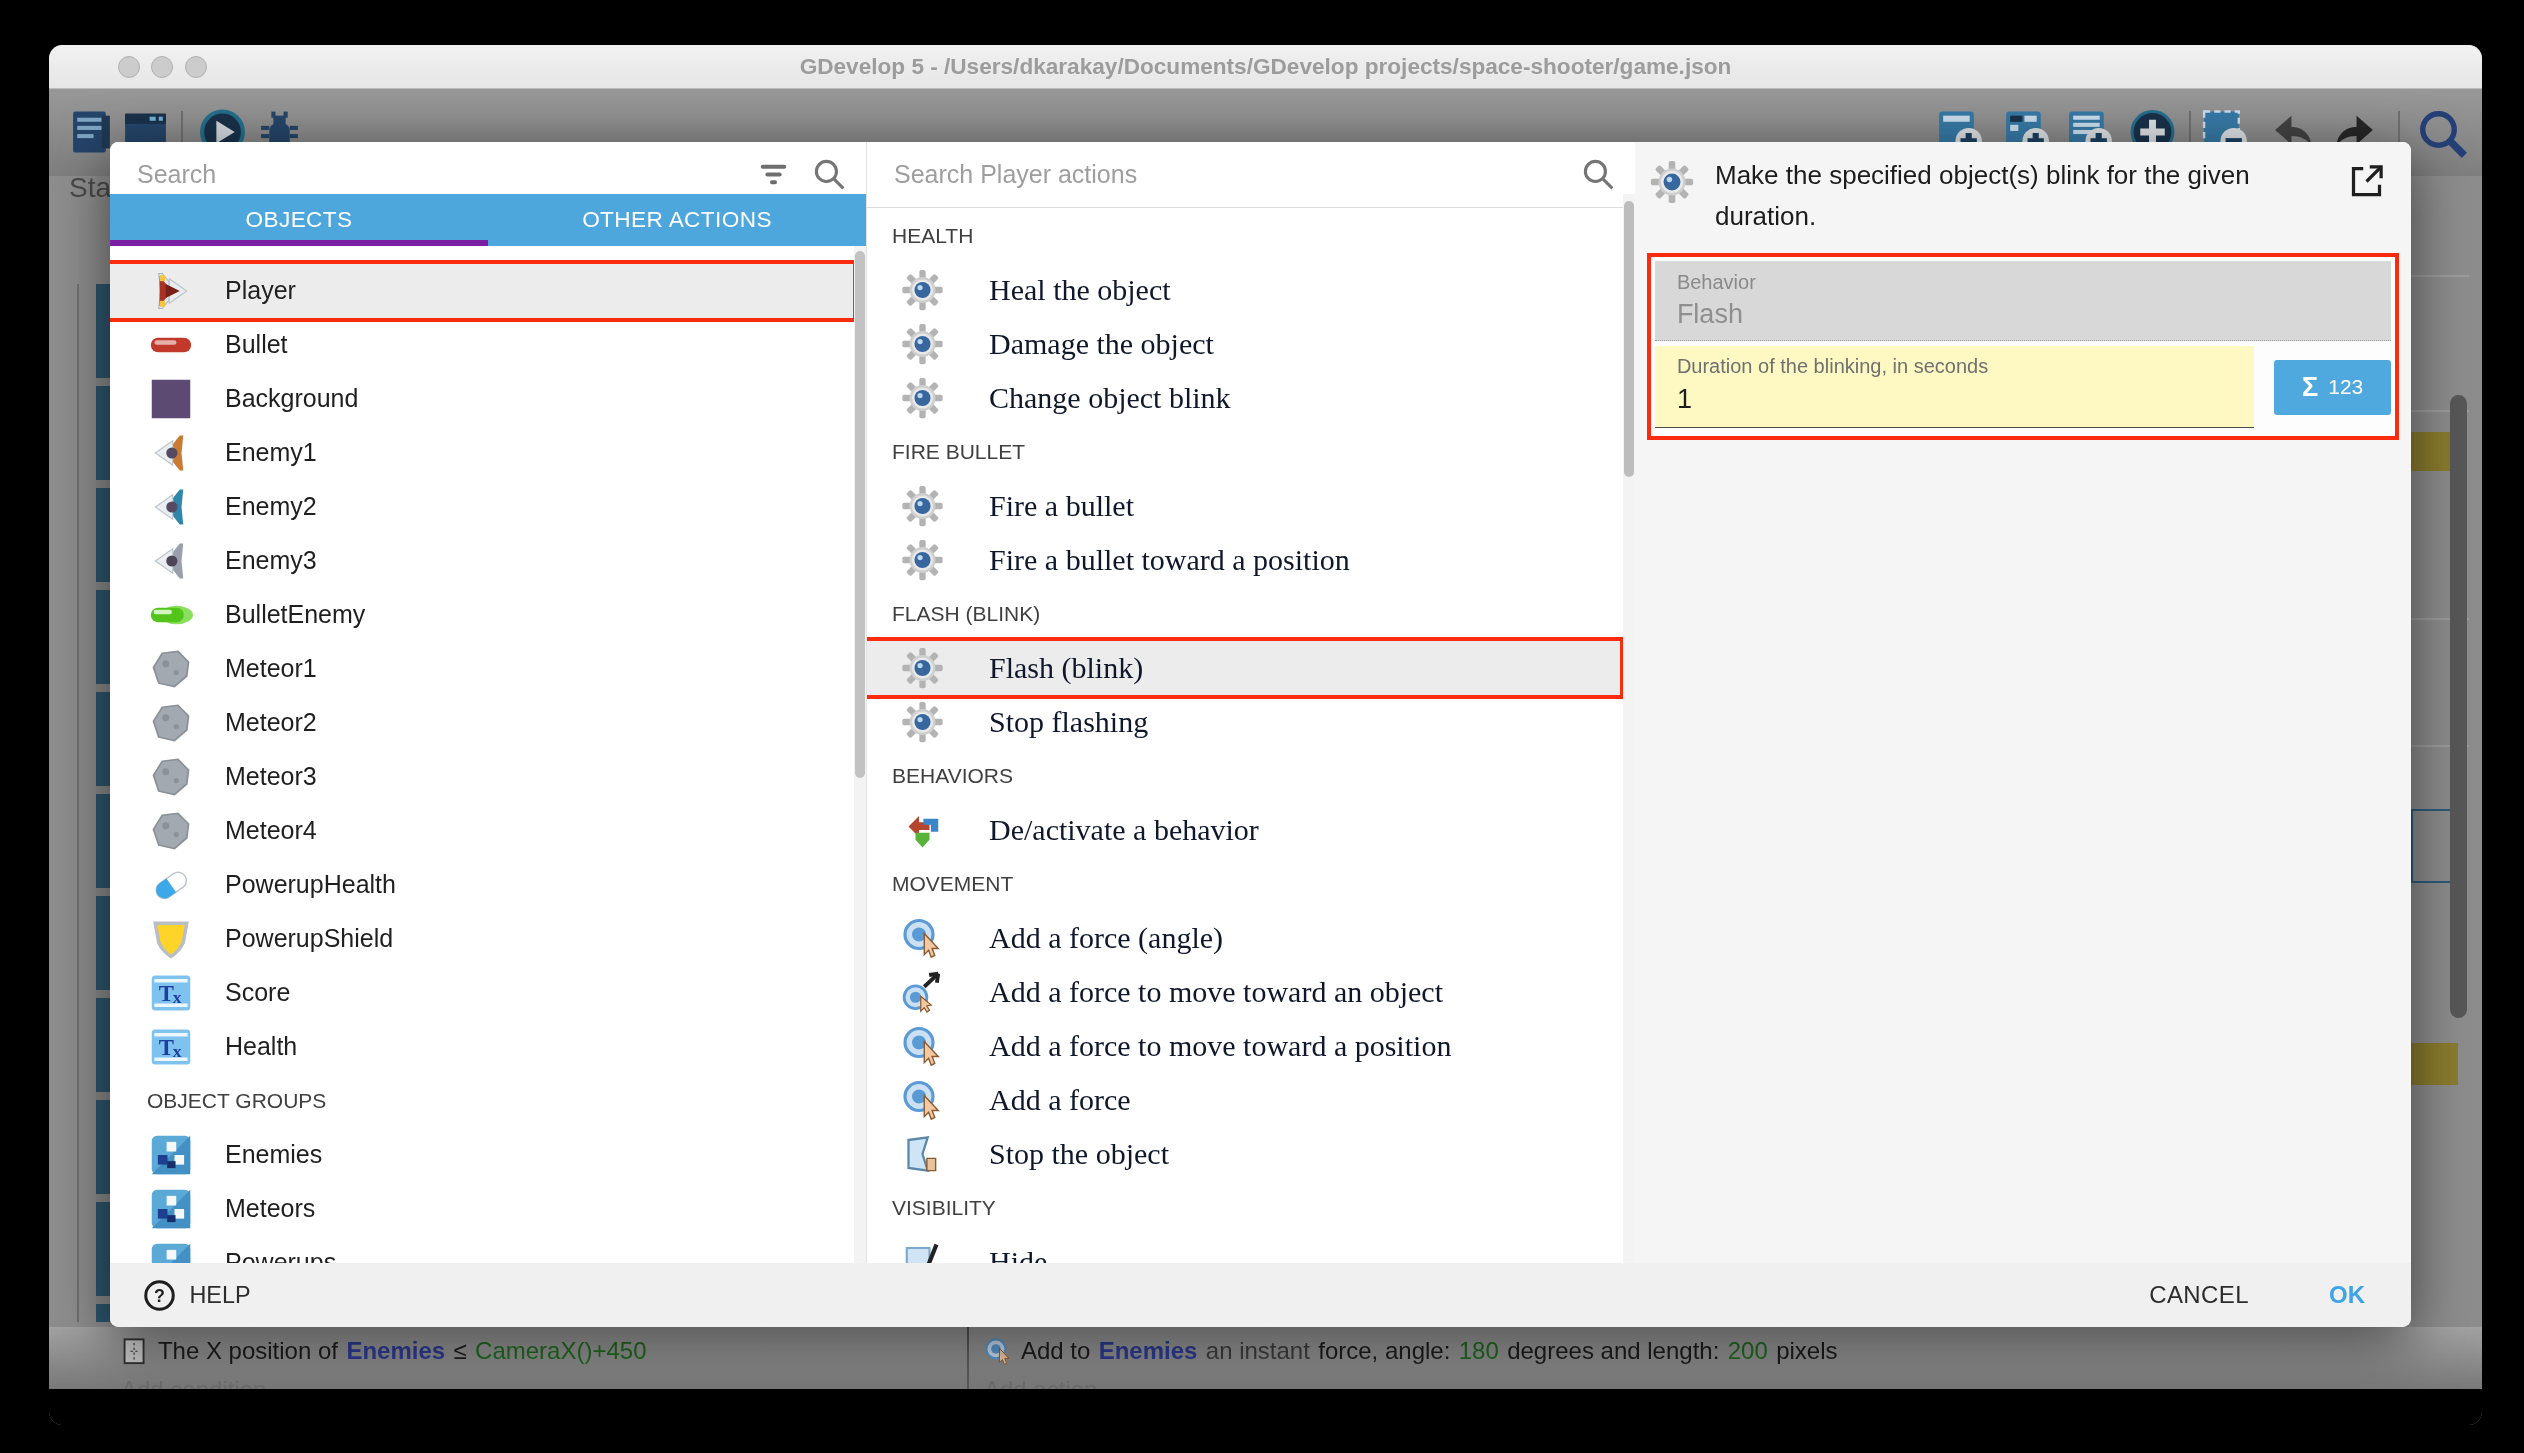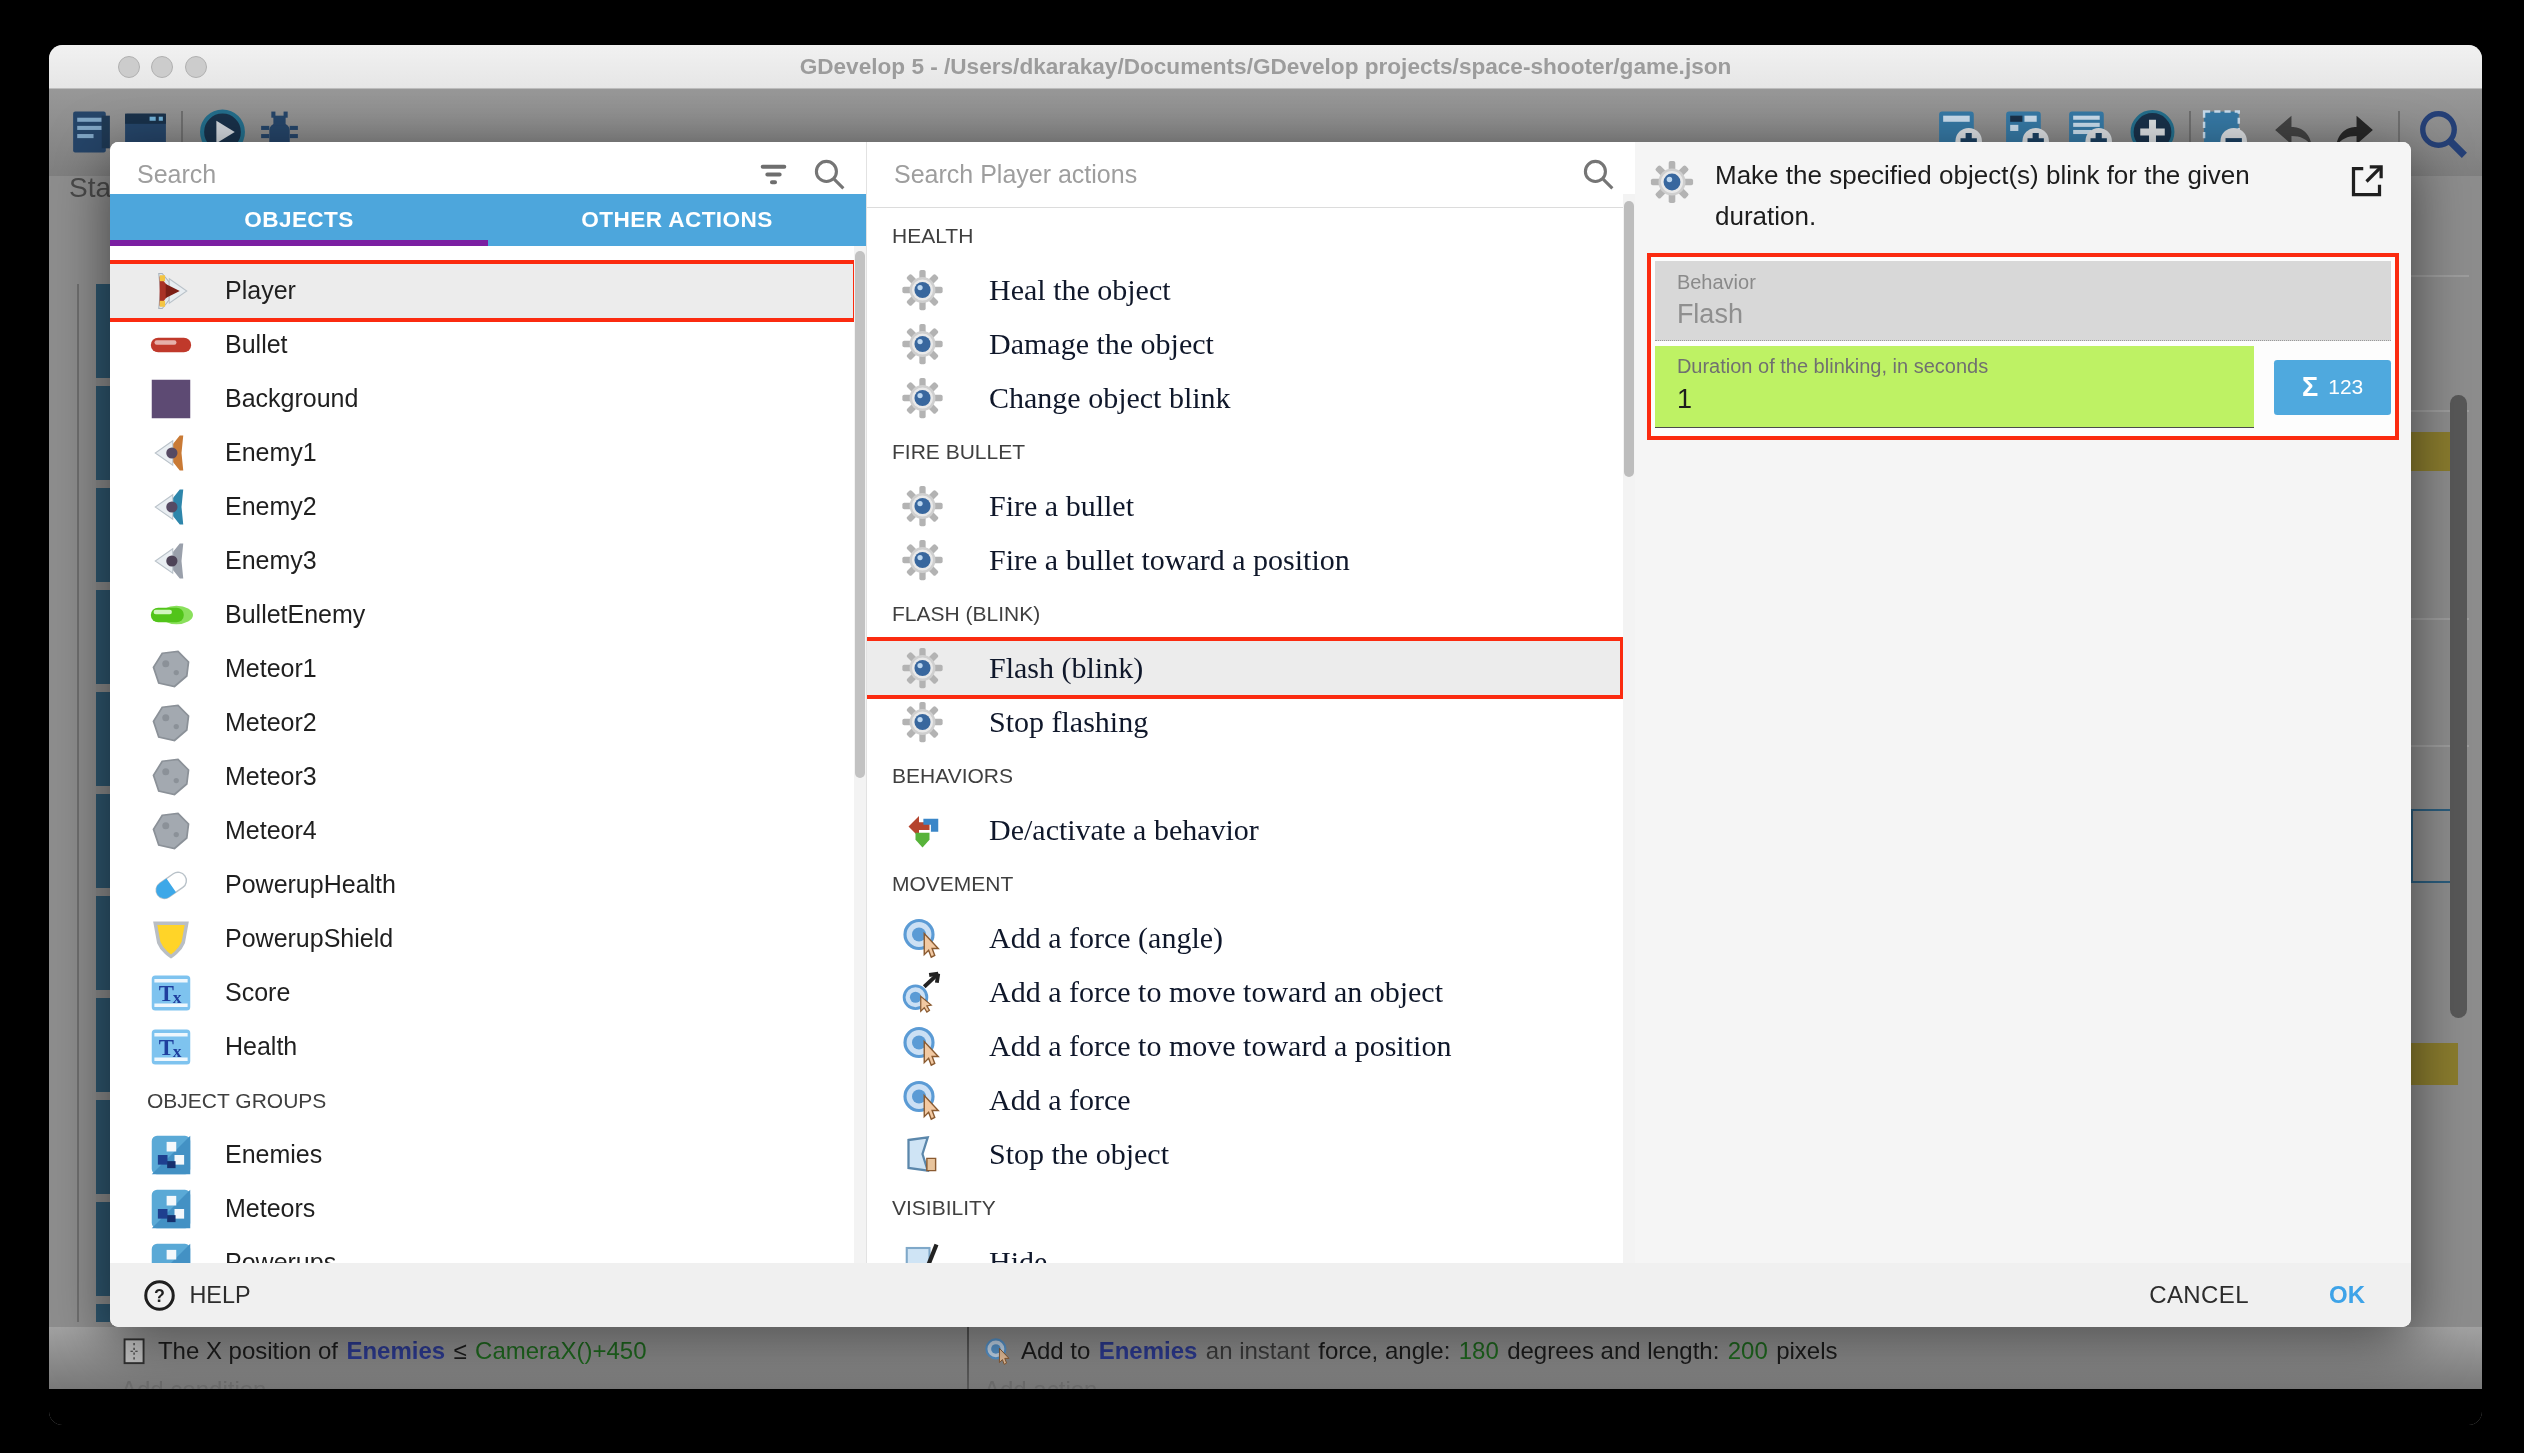--- a/index.html
+++ b/index.html
@@ -51,21 +51,21 @@
   .p-mid  { left:756px; width:769px; border-left:0.8px solid #e2e2e2; }
   .p-right{ left:1525px; right:0; background:#f5f5f5; }
 
   .search-row { position:absolute; left:0; right:0; top:0; height:66px; border-bottom:0.8px solid #dcdcdc; display:flex; align-items:center; background:#fff; }
   .search-row input { flex:1; border:0; outline:0; font-size:25px; color:#333; padding-left:27px; background:transparent; font-family:"Liberation Sans",sans-serif; }
   .search-row input::placeholder { color:#9e9e9e; }
   .sicon { width:37px; height:37px; margin-right:18.4px; flex:0 0 auto; }
   .sicon svg { width:100%; height:100%; }
 
   .tabbar { position:absolute; left:0; right:0; top:52px; height:52px; background:#4da6dc; display:flex; }
-  .tab { flex:1; position:relative; display:flex; align-items:center; justify-content:center; color:#fff; font-size:22.6px; font-weight:bold; letter-spacing:0.4px; cursor:default; }
+  .tab { flex:1; position:relative; display:flex; align-items:center; justify-content:center; color:#fff; font-size:22.6px; font-weight:normal; letter-spacing:0.4px; cursor:default; }
   .tab.active::after { content:""; position:absolute; left:0; right:0; bottom:0; height:5.9px; background:#7b1fa2; }
 
   .obj-list { position:absolute; left:0; right:0; top:104px; bottom:0; overflow:hidden; padding-top:17.6px; }
   .act-list { position:absolute; left:0; right:0; top:52px; bottom:0; overflow:hidden; padding-top:15px; }
 
   .orow { height:54px; display:flex; align-items:center; padding-left:39px; margin-right:13.4px; }
   .orow .icon { width:44px; height:42px; display:flex; align-items:center; justify-content:center; }
   .orow .icon svg { width:100%; height:100%; }
   .olabel { margin-left:32px; font-size:25px; color:#1f1f1f; }
   .ghead { height:54px; display:flex; align-items:center; padding-left:37px; font-size:21px; color:#3f3f3f; }
@@ -87,21 +87,21 @@
   .desc-icon svg { width:100%; height:100%; }
   .desc { position:absolute; left:80px; top:13.4px; width:578px; font-size:26px; line-height:41px; color:#1c1c1c; }
   .extlink { position:absolute; right:25px; top:20px; width:39px; height:39px; }
   .extlink svg { width:100%; height:100%; }
 
   .param-box { position:absolute; left:11.7px; right:11.7px; top:111px; height:187px; border:4.2px solid #fb2b10; background:#fdfdfd; }
   .bfield { margin:4.2px 4.2px 0 4.2px; height:80px; background:#d8d8d8; padding:10px 0 0 22px; border-bottom:1.7px dotted #999; }
   .flabel { font-size:20px; color:#8a8a8a; }
   .bvalue { font-size:27px; color:#8f8f8f; margin-top:5px; }
   .drow { display:flex; align-items:center; margin:5px 4.2px 0 4.2px; }
-  .dfield { flex:1; max-width:603px; height:82px; background:#bef264; border-bottom:1.7px solid #4b4b4b; padding:8.4px 0 0 22px; }
+  .dfield { flex:1; max-width:603px; height:82px; background:#fef9c3; border-bottom:1.7px solid #4b4b4b; padding:8.4px 0 0 22px; }
   .dlabel { font-size:20px; color:#707070; }
   .dvalue { font-size:27px; color:#1d1d1d; margin-top:6.7px; }
   .expr-btn { width:117px; height:55px; margin-left:20px; background:#4fa9de; border-radius:3.3px; color:#fff; display:flex; align-items:center; justify-content:center; gap:10px; }
   .expr-btn .sig { font-size:27px; font-weight:bold; }
   .expr-btn .num { font-size:21px; }
 
   .dfooter { position:absolute; left:0; right:0; bottom:0; height:64px; background:#f0f0f0; display:flex; align-items:center; border-radius:0 0 8.4px 8.4px; }
   .help-btn { display:flex; align-items:center; gap:13.4px; margin-left:33px; font-size:23.4px; color:#2c2c2c; }
   .help-btn .hicon { width:33px; height:33px; }
   .help-btn .hicon svg { width:100%; height:100%; }

